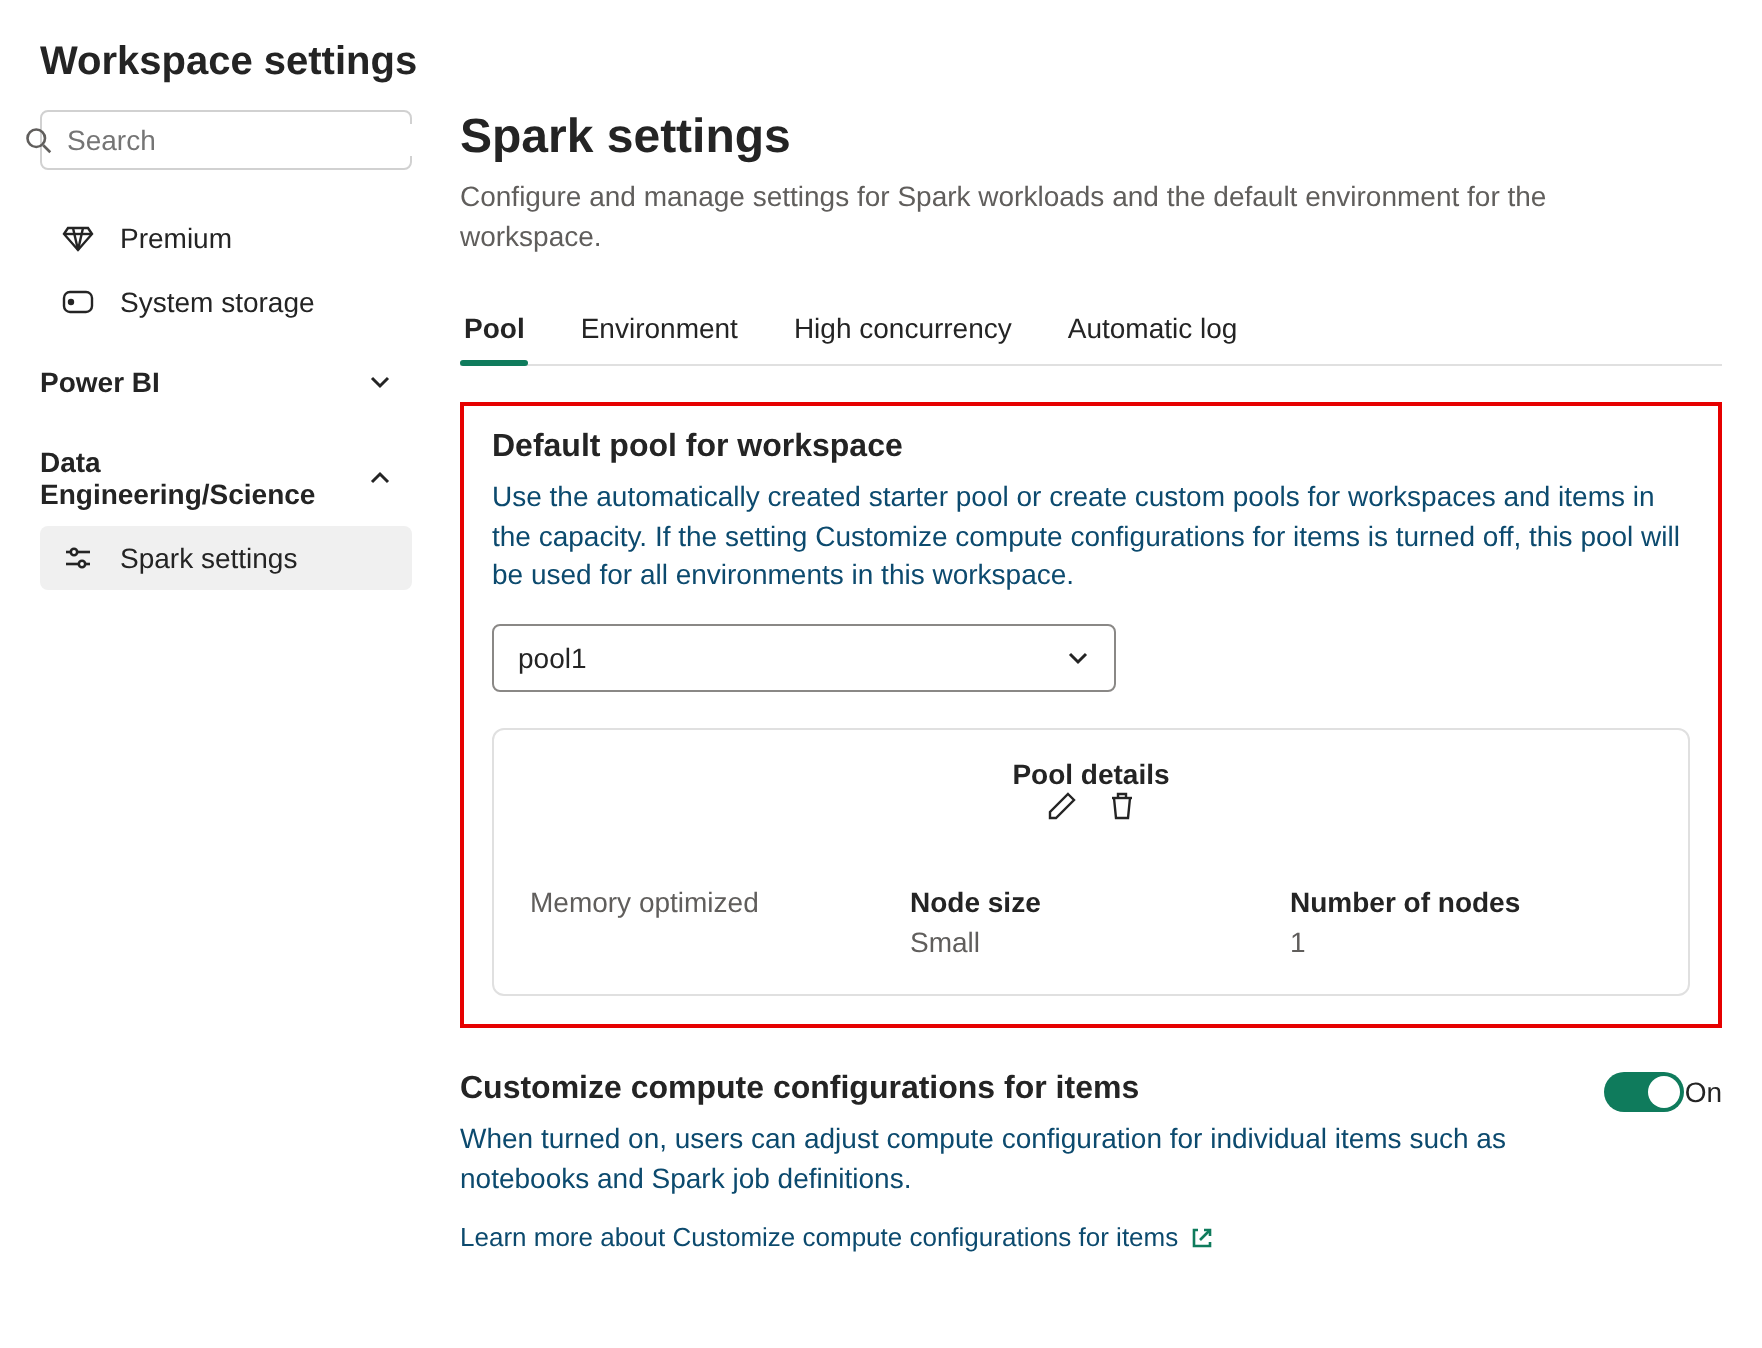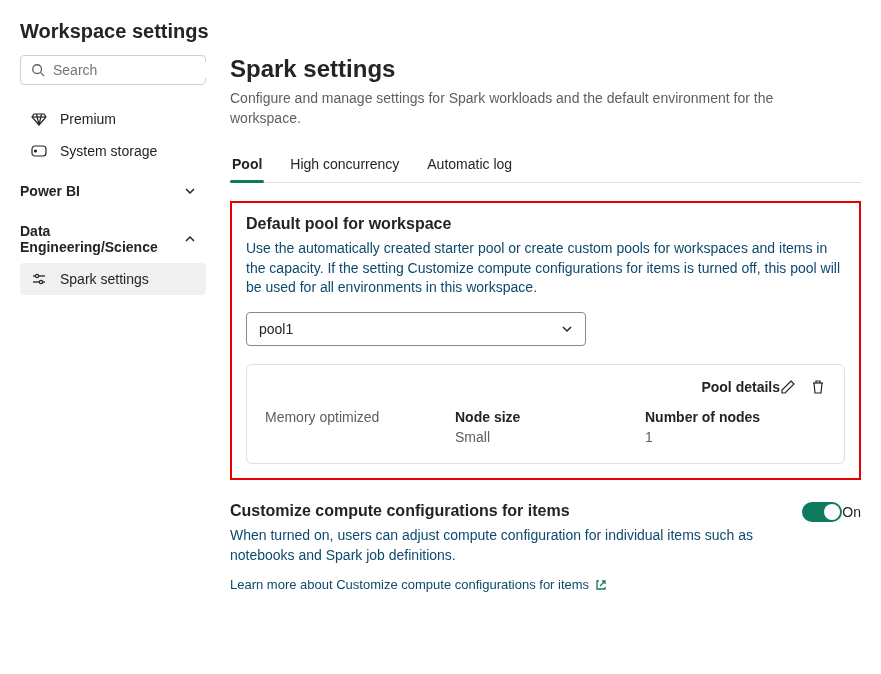--- a/index.html
+++ b/index.html
@@ -21,20 +21,21 @@
     .container { display: flex; gap: 24px; }
     .sidebar { width: 186px; flex-shrink: 0; }
     .search-box {
       display: flex;
       align-items: center;
       border: 1px solid #d1d1d1;
       border-radius: 4px;
       padding: 6px 10px;
       margin-bottom: 18px;
       gap: 8px;
+      justify-content: center;
     }
     .search-box input {
       border: none;
       outline: none;
       flex: 1;
       font-size: 14px;
       color: #605e5c;
     }
     .nav-item {
       display: flex;
@@ -108,37 +109,38 @@
     .section-desc {
       color: #0c4a6e;
       font-size: 14px;
       line-height: 1.4;
       margin-bottom: 14px;
     }
     .select {
       border: 1px solid #8a8886;
       border-radius: 4px;
       padding: 8px 12px;
-      width: 340px;
+      width: 312px;
       display: flex;
       justify-content: space-between;
       align-items: center;
       cursor: pointer;
       margin-bottom: 18px;
     }
     .details-card {
       border: 1px solid #e0e0e0;
       border-radius: 6px;
       padding: 14px 18px 18px;
     }
     .details-head {
       display: flex;
       justify-content: flex-end;
       align-items: center;
-      margin-bottom: 14px;
+      margin-bottom: 32px;
+      flex-direction: column;
     }
     .details-title { font-weight: 600; }
     .details-actions { display: flex; gap: 14px; }
     .details-grid {
       display: flex;
       gap: 40px;
     }
     .det-col { min-width: 150px; }
     .det-label { font-weight: 600; font-size: 14px; margin-bottom: 4px; }
     .det-val { color: #605e5c; font-size: 14px; }
@@ -249,20 +251,21 @@
       <span>Spark settings</span>
     </div>
   </aside>
 
   <main class="main">
     <div class="main-title">Spark settings</div>
     <div class="main-desc">Configure and manage settings for Spark workloads and the default environment for the workspace.</div>
 
     <div class="tabs">
       <div class="tab active">Pool</div>
+      <div class="tab">Environment</div>
       <div class="tab">High concurrency</div>
       <div class="tab">Automatic log</div>
     </div>
 
     <div class="highlight-box">
       <div class="section-title">Default pool for workspace</div>
       <div class="section-desc">Use the automatically created starter pool or create custom pools for workspaces and items in the capacity. If the setting Customize compute configurations for items is turned off, this pool will be used for all environments in this workspace.</div>
 
       <div class="select">
         <span>pool1</span>

